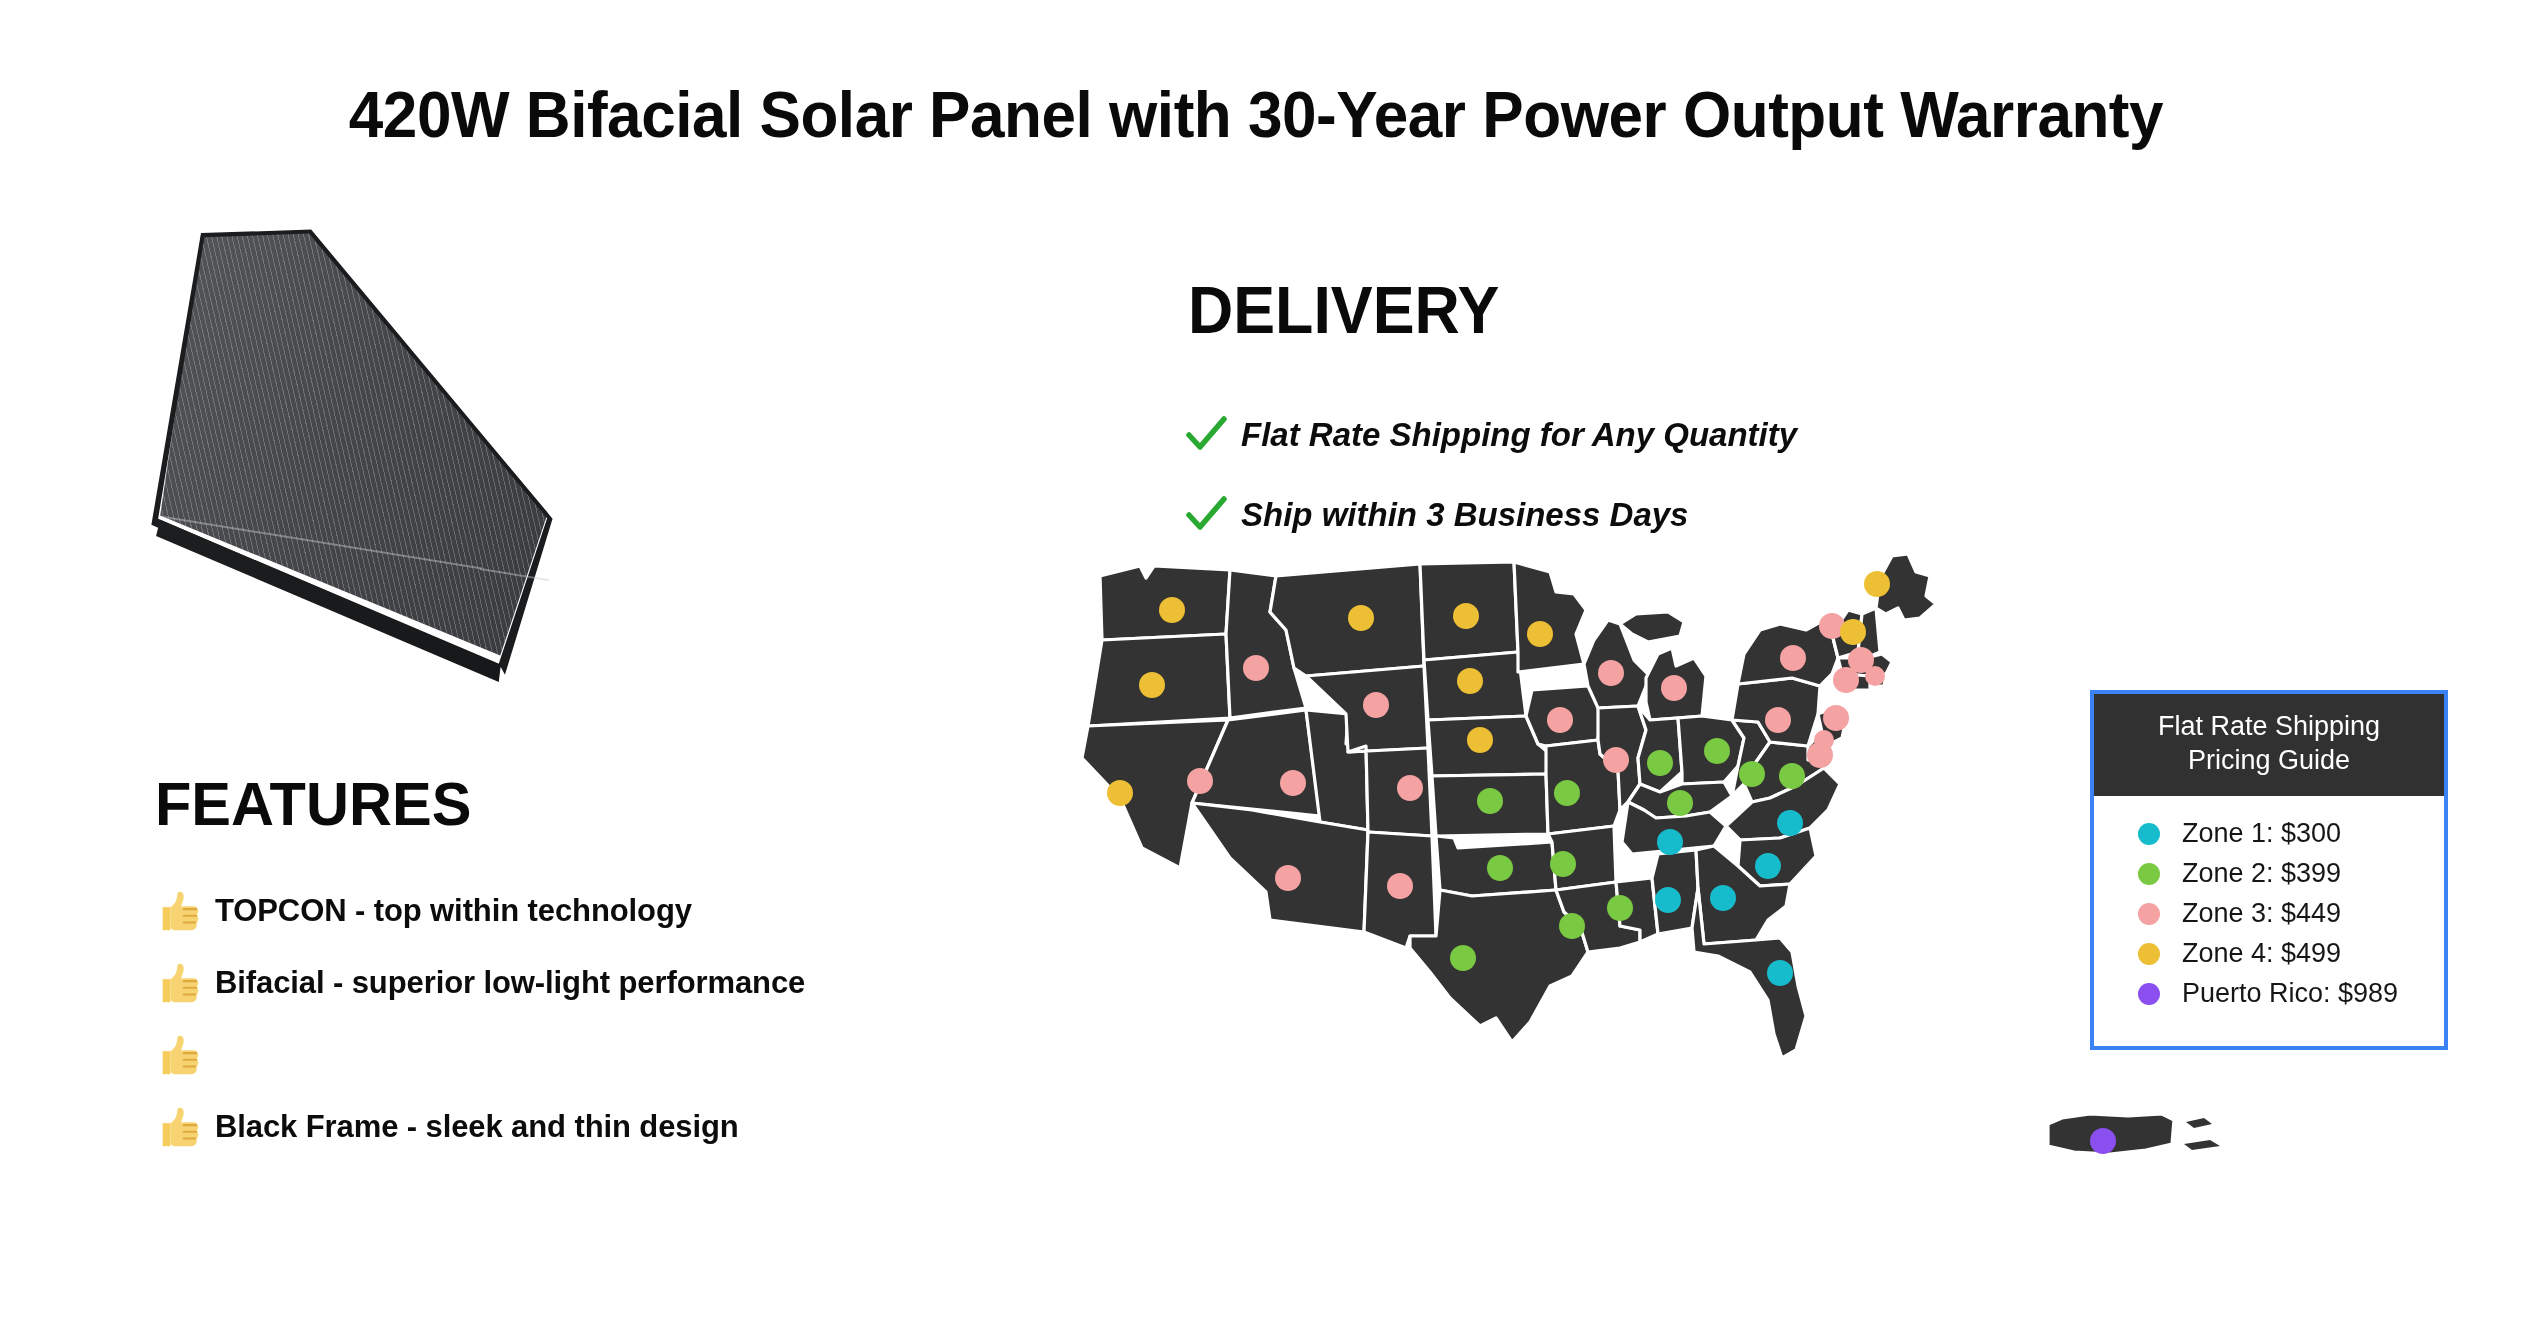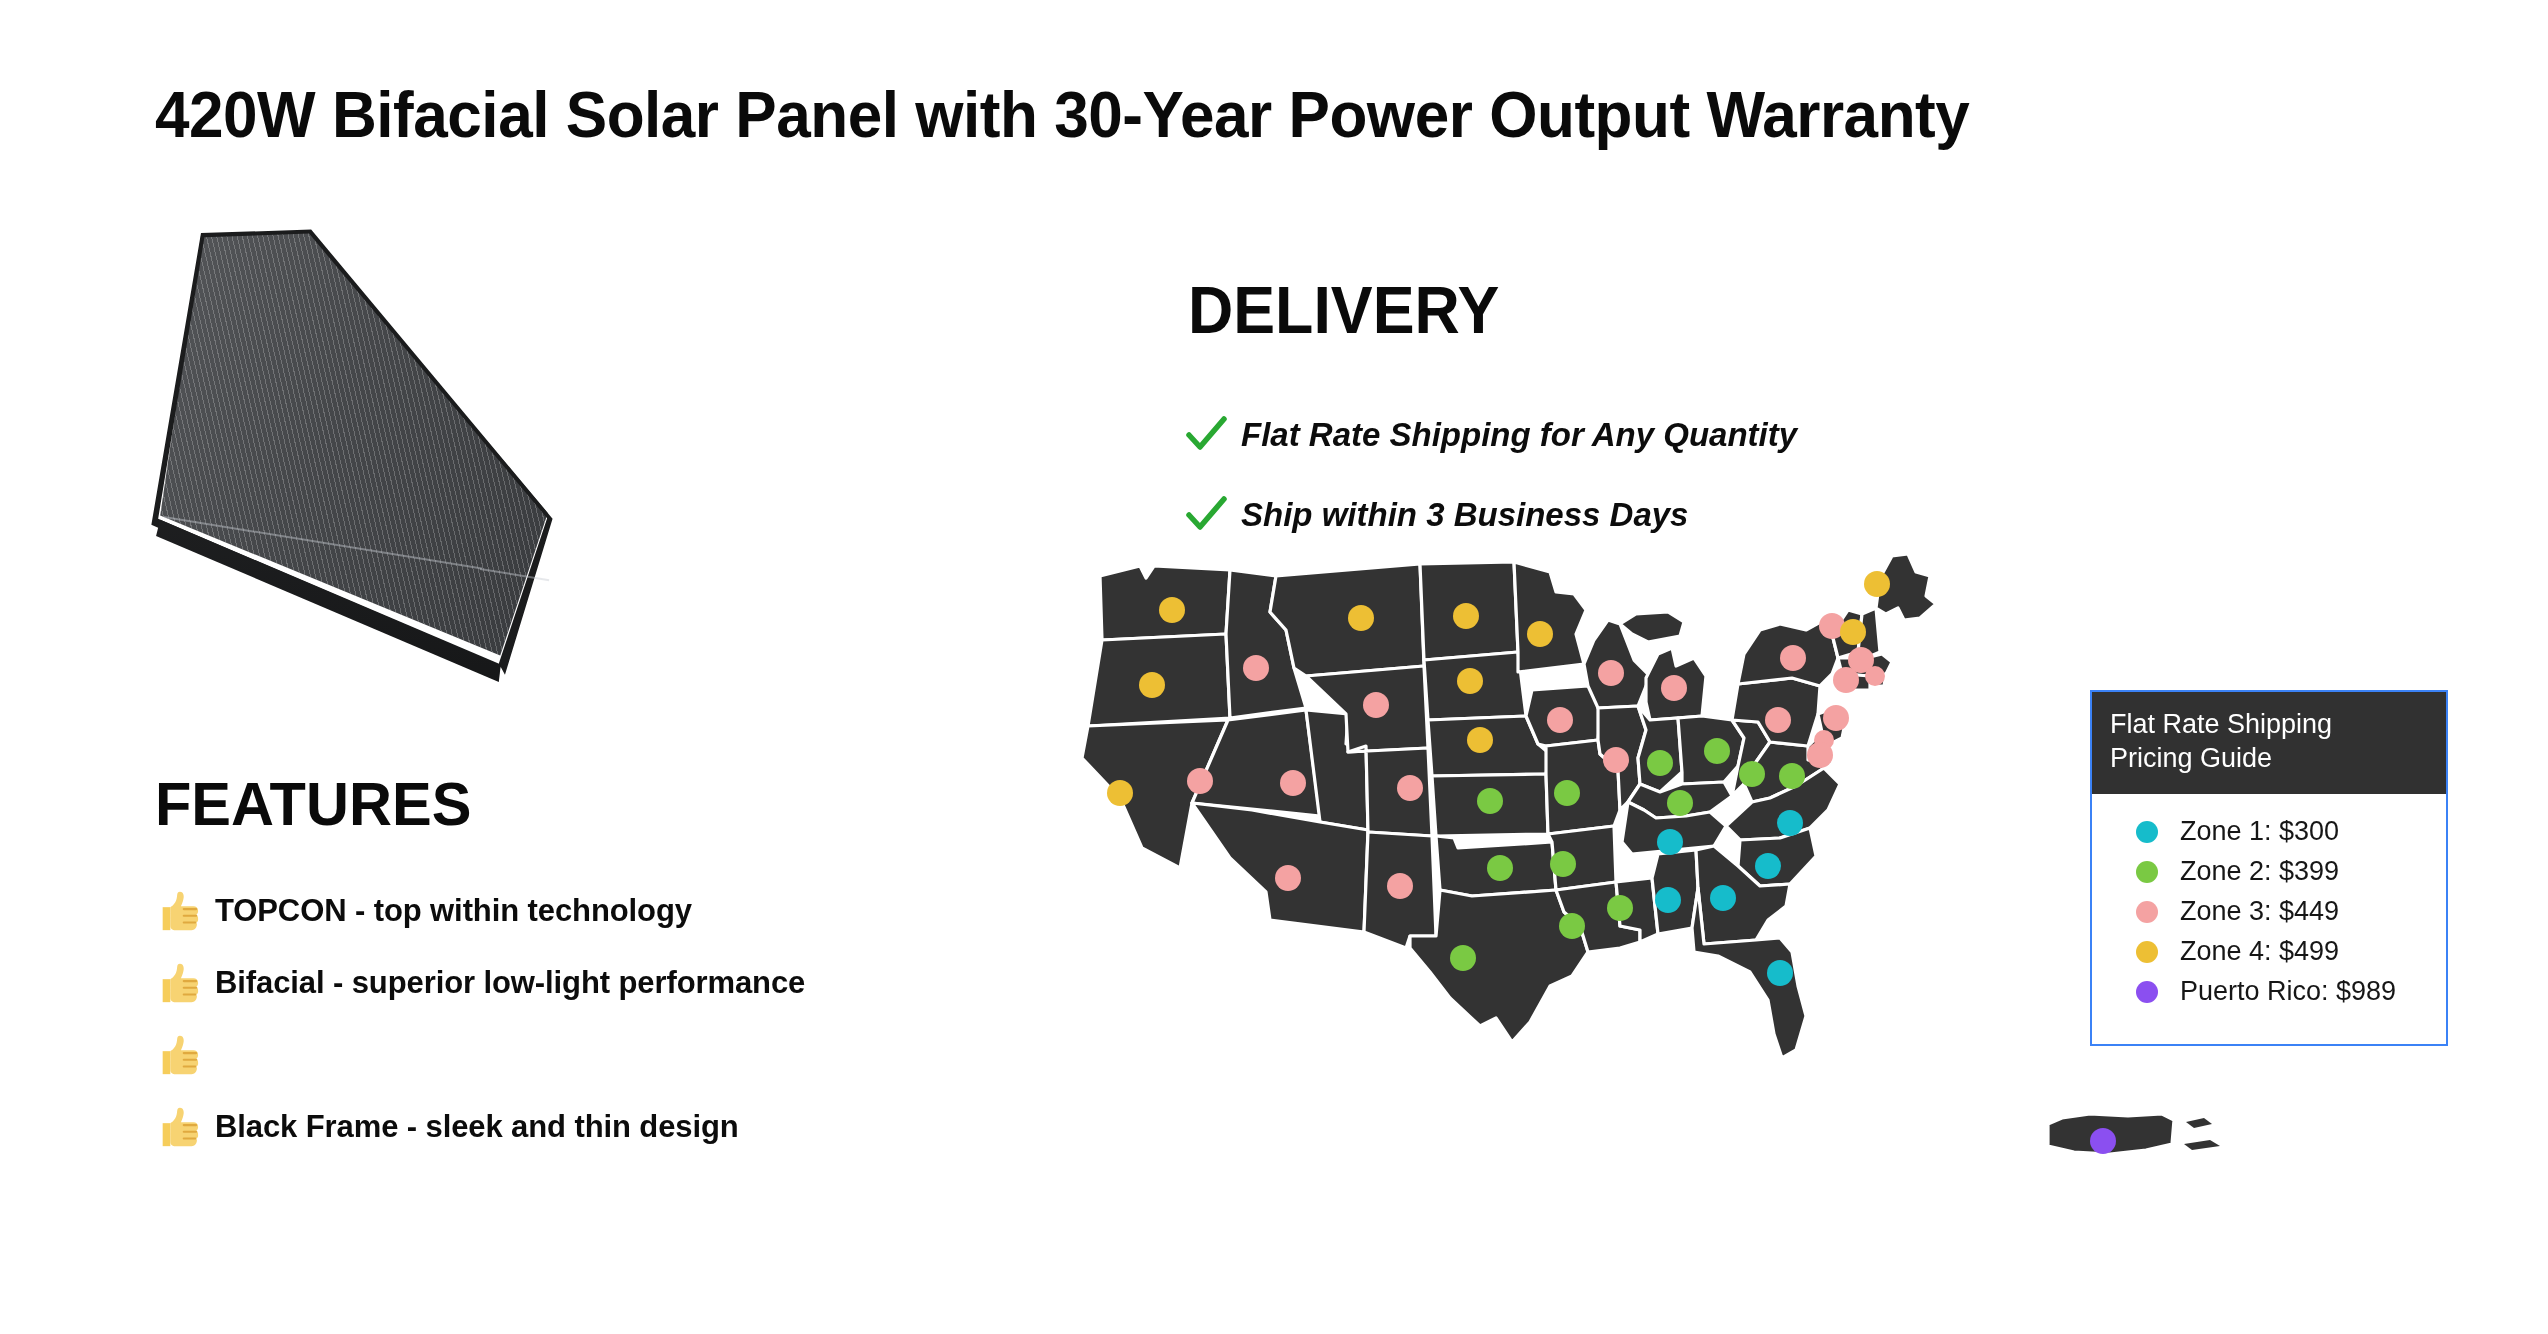--- a/index.html
+++ b/index.html
@@ -2,21 +2,21 @@
 <html><head>
 <meta charset="utf-8">
 <style>
   * { box-sizing: border-box; margin: 0; padding: 0; }
   html, body {
     width: 2548px; height: 1334px;
     background: #ffffff;
     font-family: "Liberation Sans", sans-serif;
     overflow: hidden;
   }
-  .page { position: relative; width: 2548px; height: 1334px; background: #fff; }
+  .page { position: relative; width: 2548px; height: 1334px; background: #fff; text-align: center; }
 
   
   .main-title {
     position: absolute;
     left: 155px; top: 78px;
     width: 2270px;
     font-size: 64px;
     font-weight: 700;
     letter-spacing: -0.5px;
     color: #0a0a0a;
@@ -141,21 +141,21 @@
     left: 1080px; top: 548px;
     width: 1180px; height: 680px;
   }
   .map-svg { display: block; width: 1180px; height: 680px; }
 
   
   .legend {
     position: absolute;
     left: 2090px; top: 690px;
     width: 358px;
-    border: 2px solid #3b82f6;
+    border: 4px solid #3b82f6;
     background: #fca5a5;
   }
   .legend-header {
     background: #313131;
     color: #ffffff;
     padding: 16px 18px 18px 18px;
     font-size: 27px;
     line-height: 1.25;
     font-weight: 400;
   }

